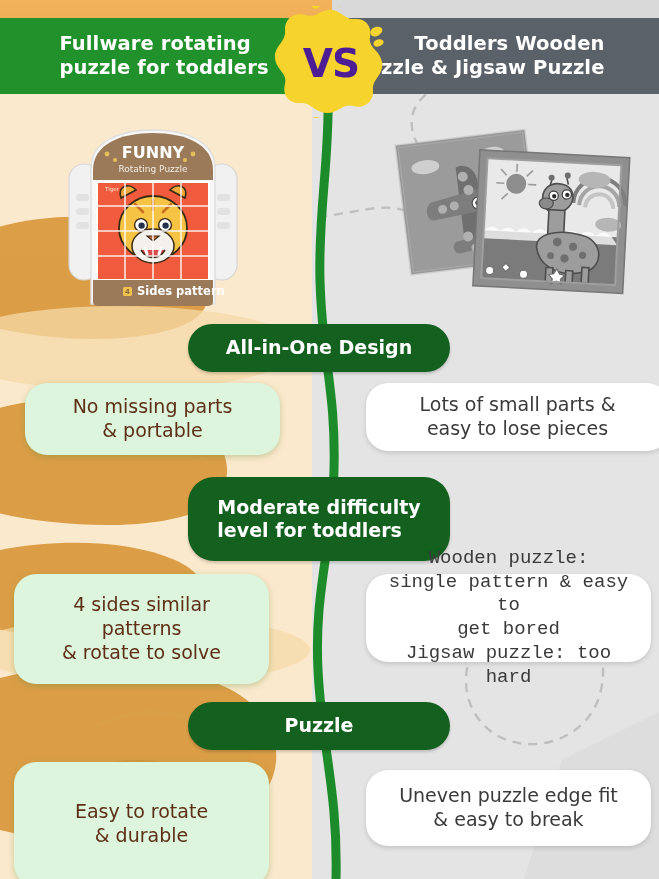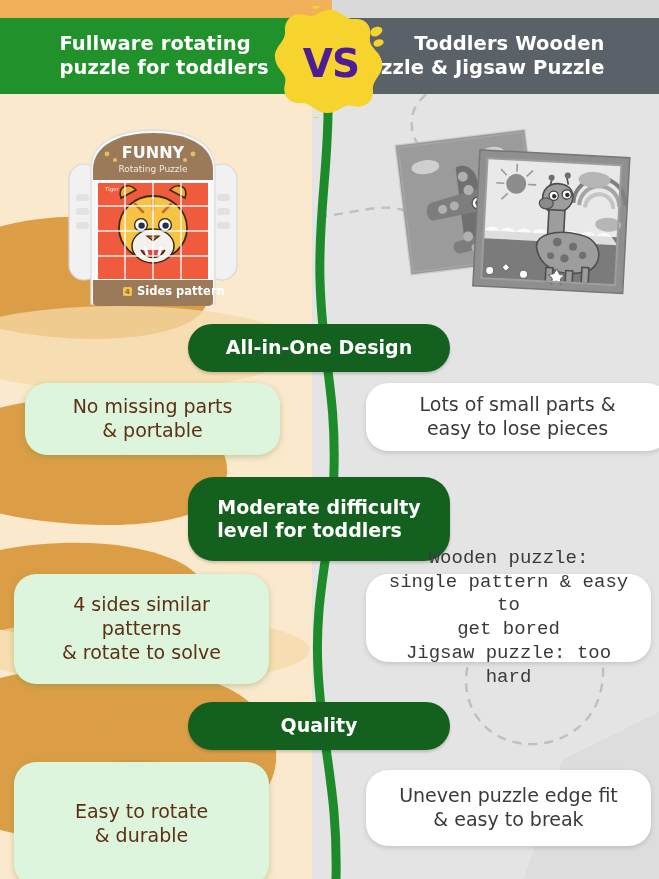--- a/index.html
+++ b/index.html
@@ -381,21 +381,21 @@
     <div id="pill-2" class="pill">Moderate difficulty
 level for toddlers</div>
     <div id="card-pro-2" class="card card-pro">4 sides similar
 patterns
 &amp; rotate to solve</div>
     <div id="card-con-2" class="card card-con">Wooden puzzle:
 single pattern &amp; easy to
 get bored
 Jigsaw puzzle: too hard</div>
 
-    <div id="pill-3" class="pill">Quality</div>
+    <div id="pill-3" class="pill">Puzzle</div>
     <div id="card-pro-3" class="card card-pro">Easy to rotate
 &amp; durable</div>
     <div id="card-con-3" class="card card-con">Uneven puzzle edge fit
 &amp; easy to break</div>
 
   </div>
 
 </div>
 
 </body></html>

